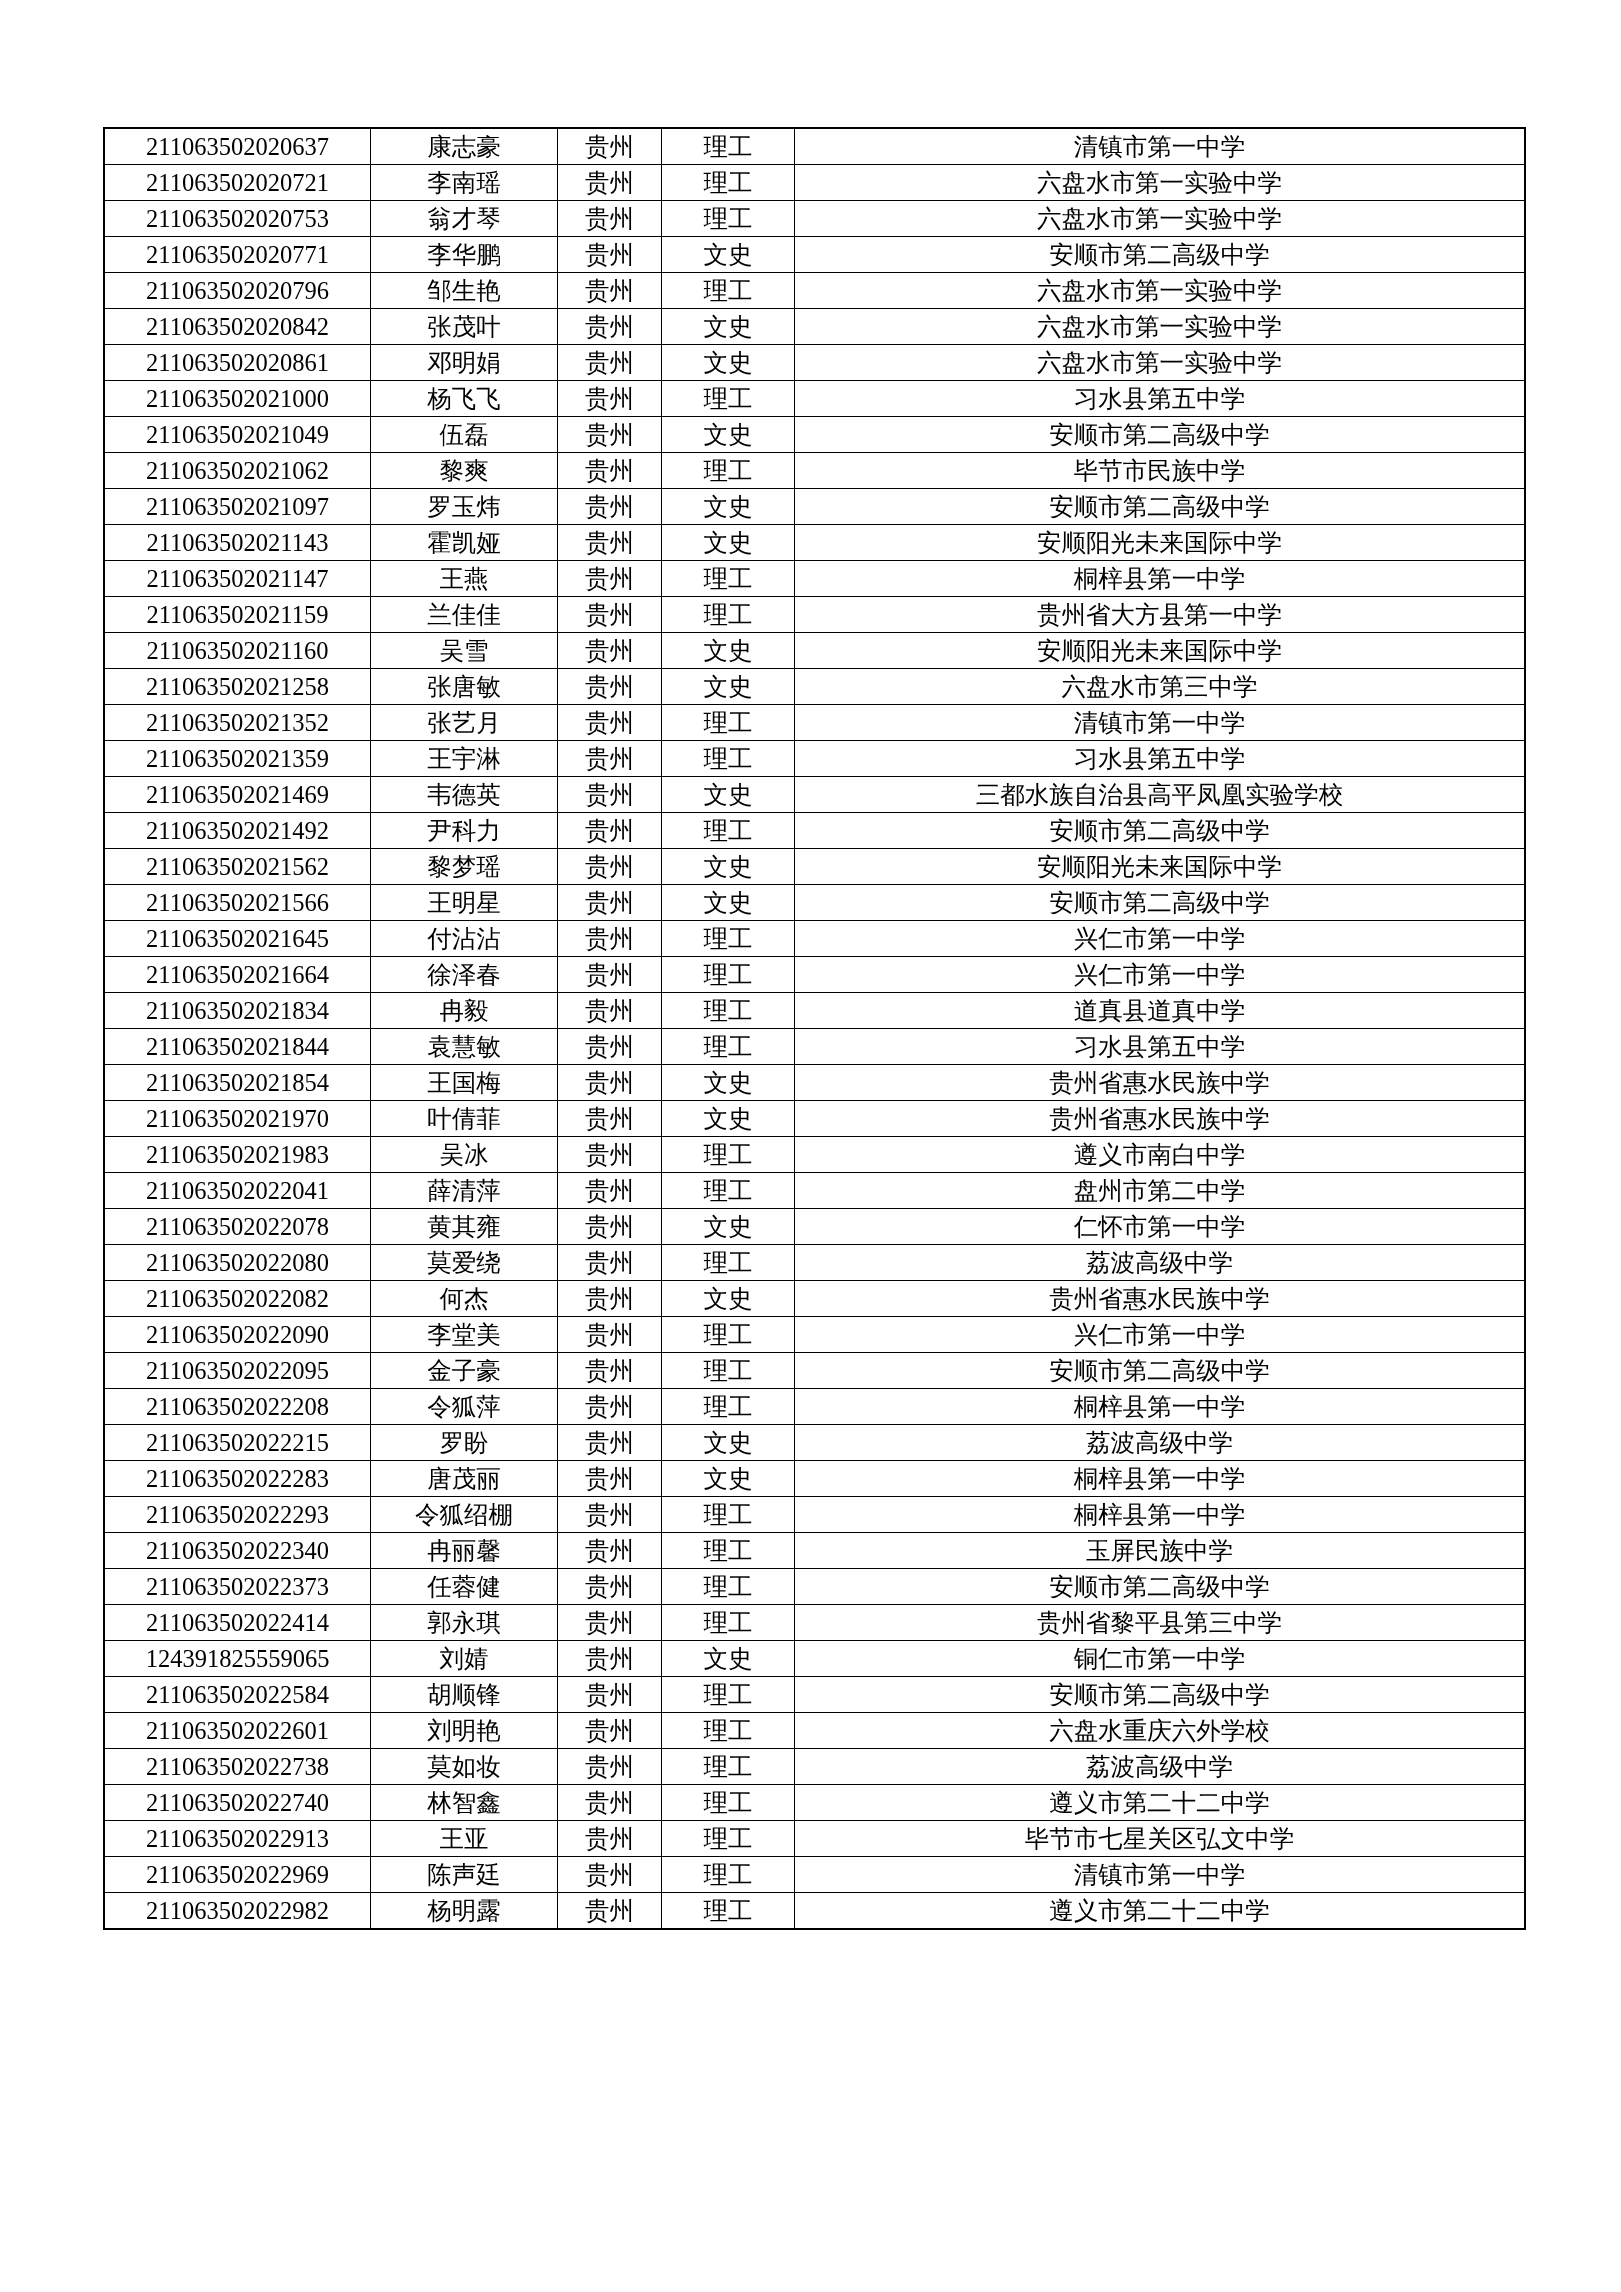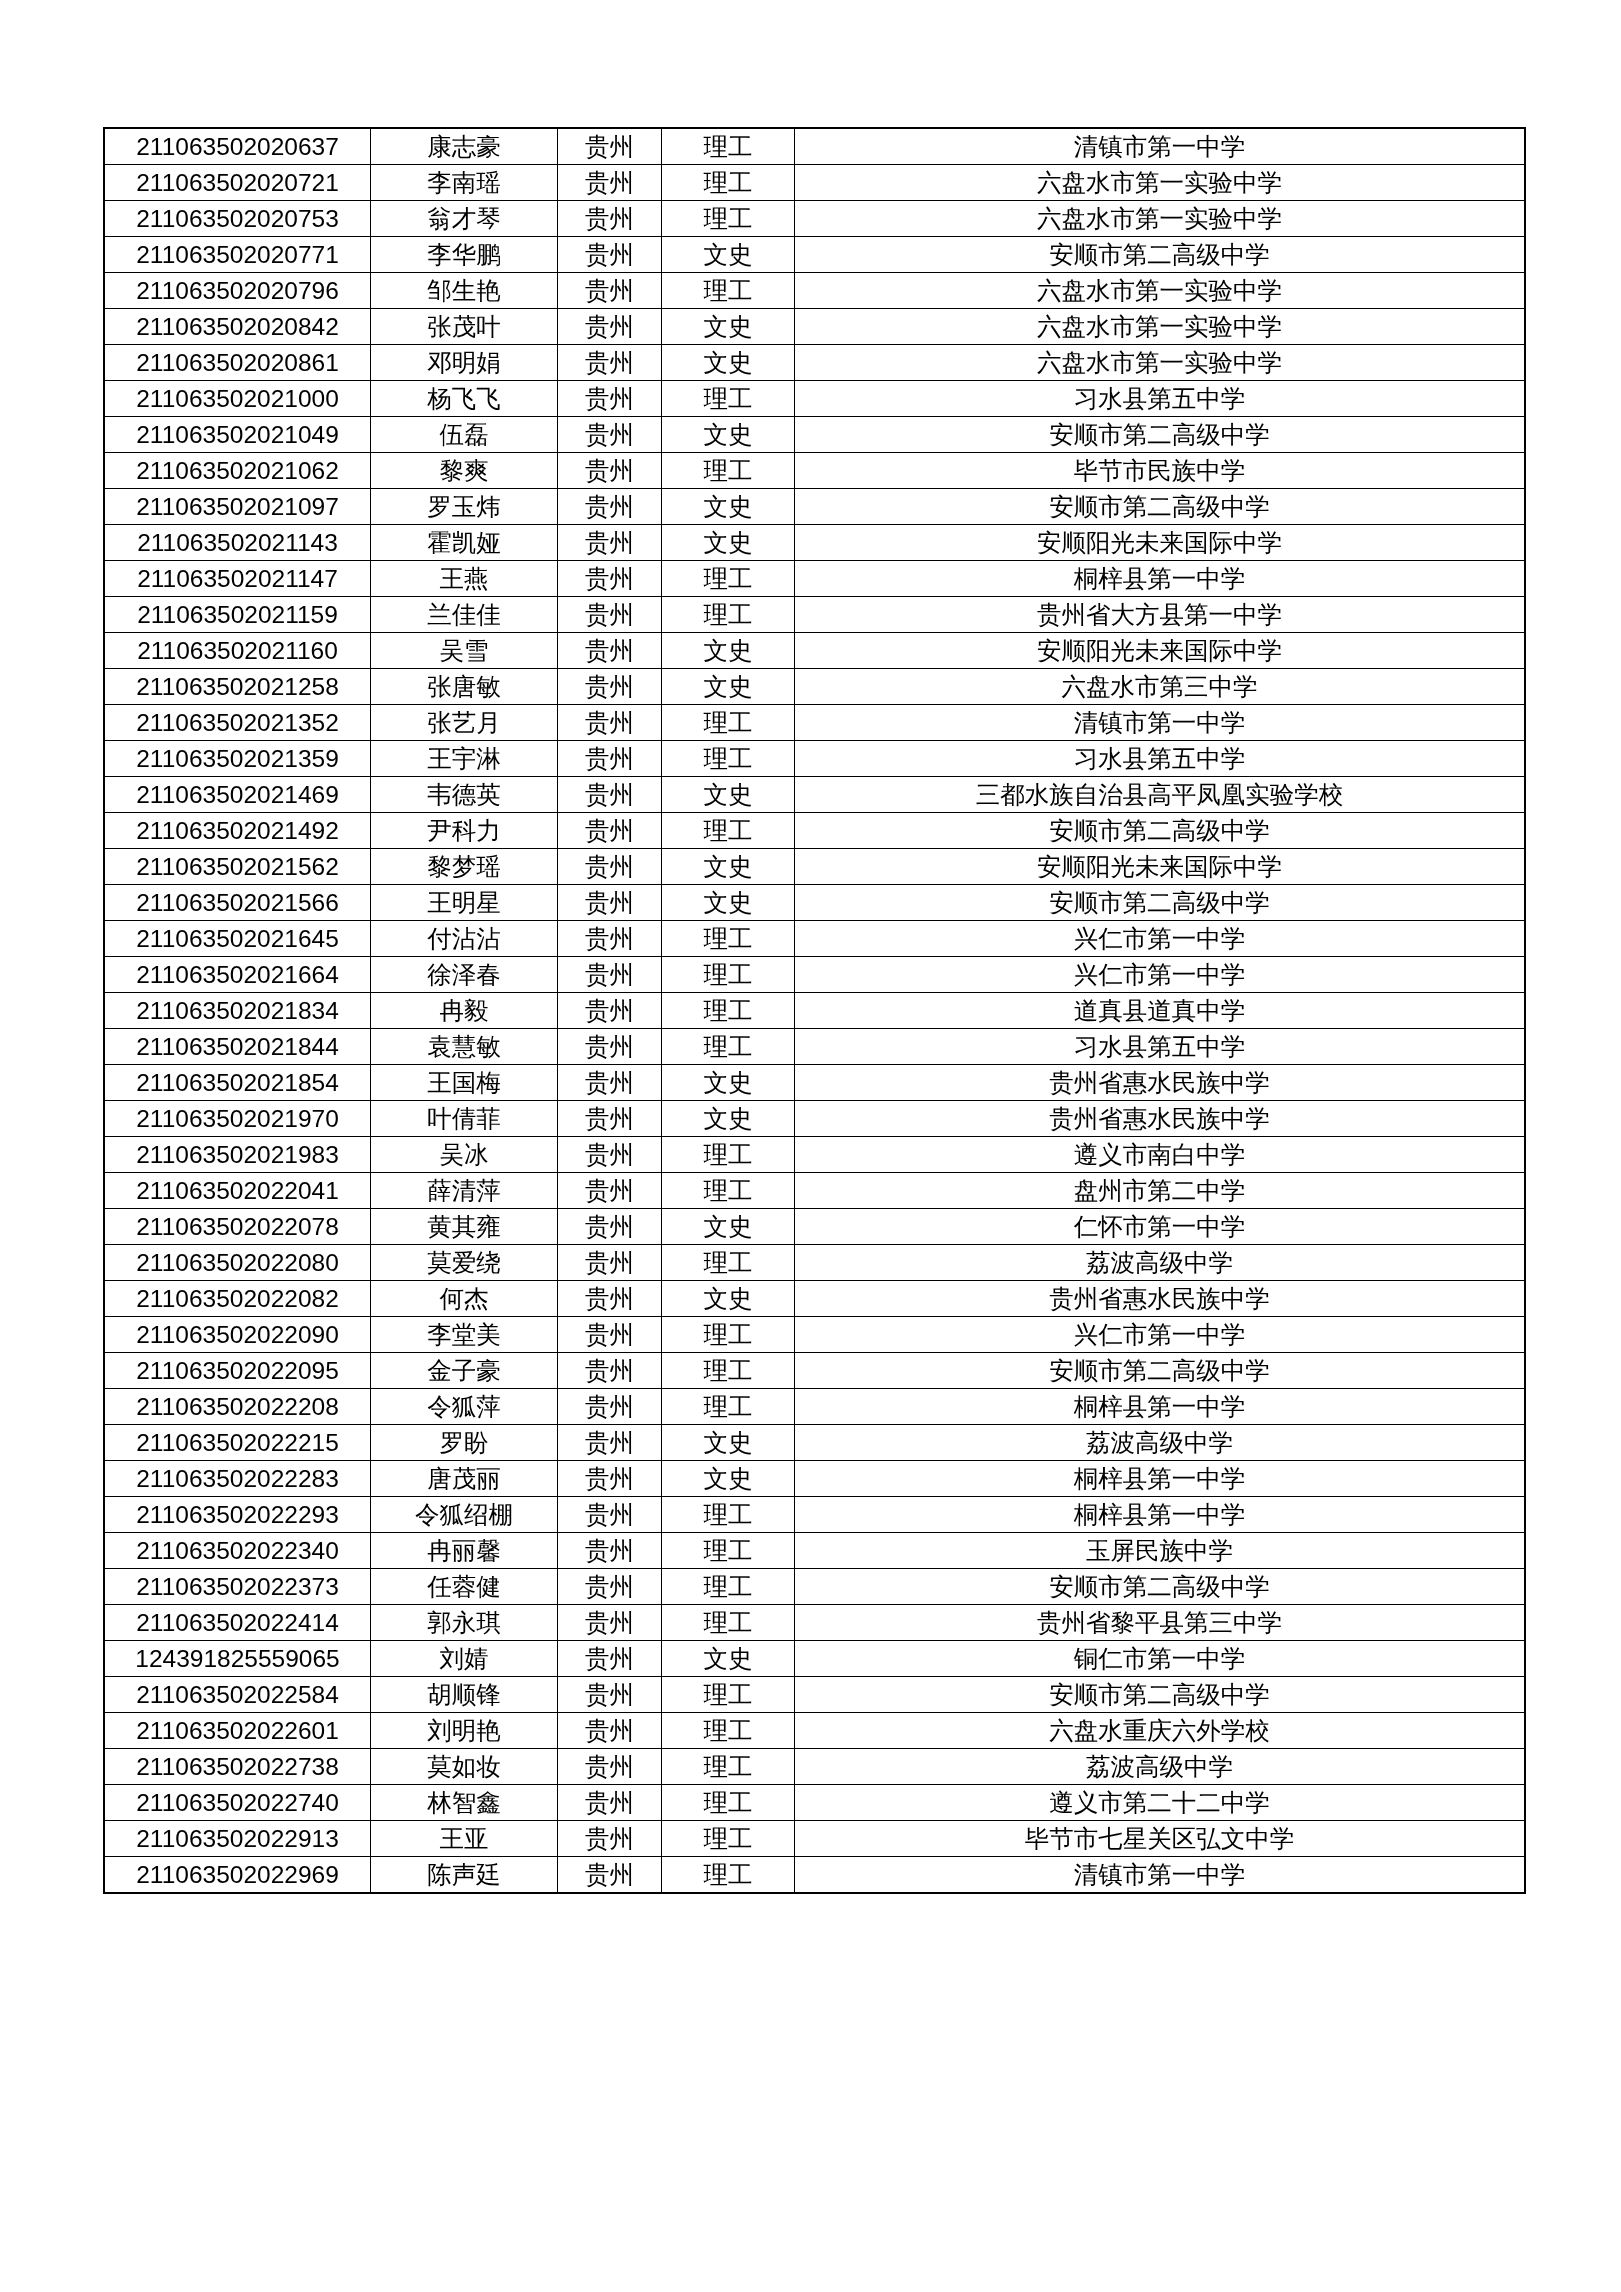--- a/index.html
+++ b/index.html
@@ -33,21 +33,21 @@
     line-height: 35px;
     padding: 0;
     text-align: center;
     vertical-align: middle;
     white-space: nowrap;
     overflow: hidden;
     font-size: 24.5px;
   }
   td.c-id {
     width: 265px;
-    font-family: Liberation Sans, sans-serif;
+    font-family: Liberation Serif, serif;
     letter-spacing: 0px;
     font-size: 25px;
     margin-left: 34px;
   }
   td.c-name {
     width: 186px;
     font-size: 25px;
   }
   td.c-prov {
     width: 103px;
@@ -404,16 +404,23 @@
           <td class="c-subj">理工</td>
           <td class="c-school">毕节市七星关区弘文中学</td>
         </tr>
         <tr>
           <td class="c-id">211063502022969</td>
           <td class="c-name">陈声廷</td>
           <td class="c-prov">贵州</td>
           <td class="c-subj">理工</td>
           <td class="c-school">清镇市第一中学</td>
         </tr>
+        <tr>
+          <td class="c-id">211063502022982</td>
+          <td class="c-name">杨明露</td>
+          <td class="c-prov">贵州</td>
+          <td class="c-subj">理工</td>
+          <td class="c-school">遵义市第二十二中学</td>
+        </tr>
       </tbody>
   </table>
 </div>
 
 
 </body></html>

